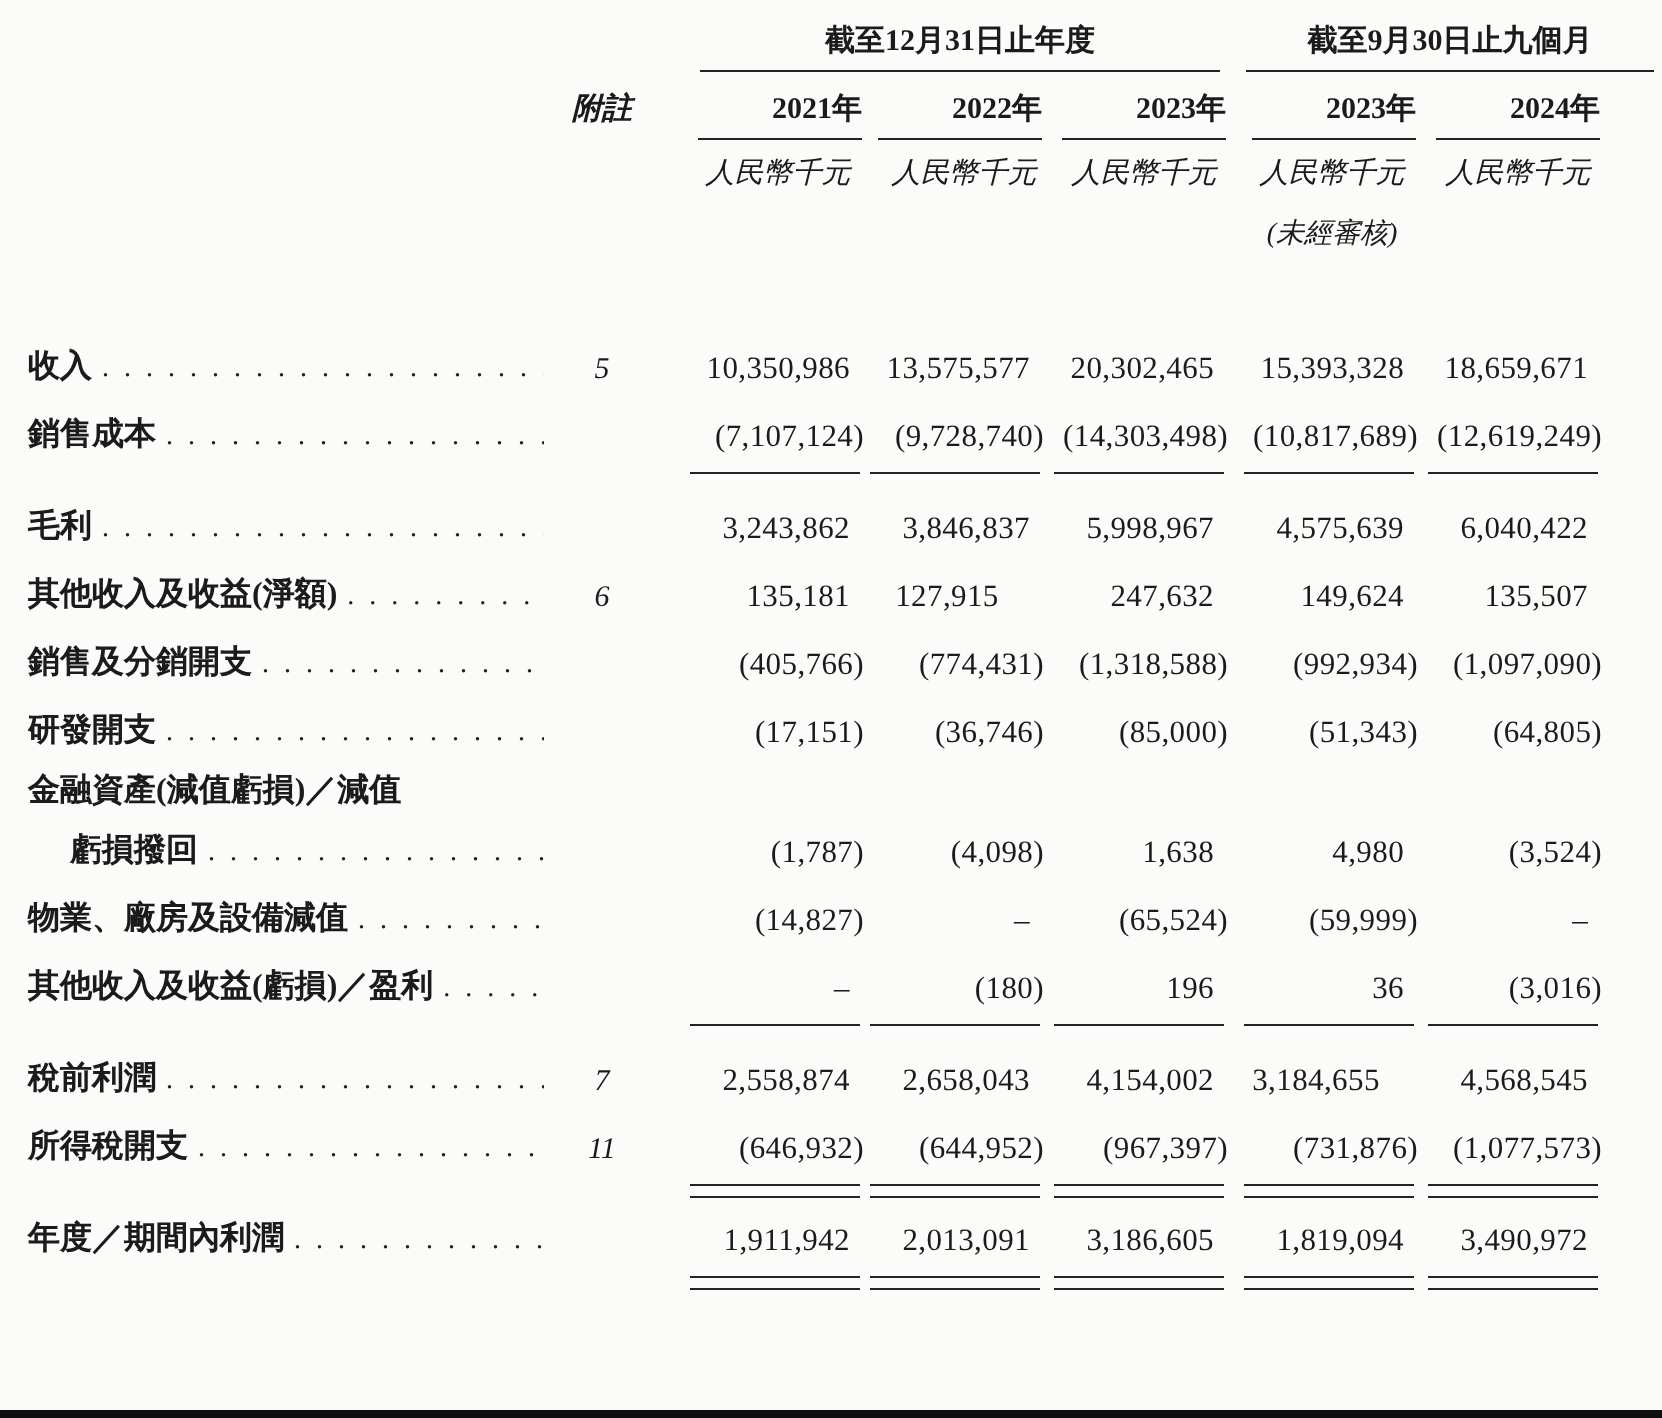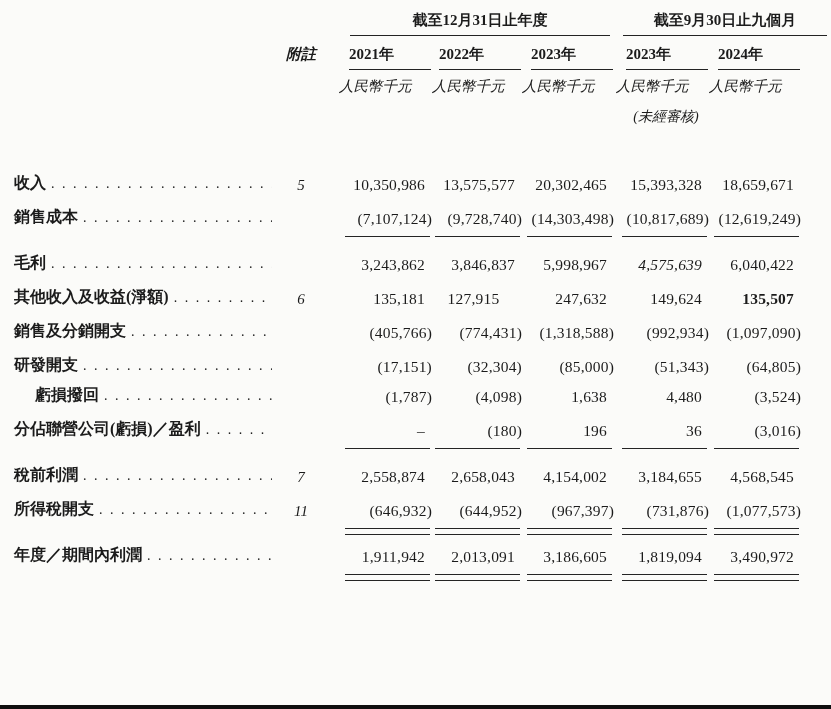--- a/index.html
+++ b/index.html
@@ -20,30 +20,30 @@
   tr.cur-row{height:30px;}
   tr.unaud-row{height:26px;}
   tr.spacer-row{height:40px;}
   .gline{
     border-bottom:1.5px solid #232323;text-align:center;white-space:nowrap;
     font-weight:700;font-size:15px;padding-bottom:5px;
   }
   .gline.g1{margin-left:30px;margin-right:4px;}
   .gline.g2{margin-left:9px;margin-right:-26px;}
   .yr{
-    width:82px;margin-left:auto;margin-right:1px;text-align:left;
+    width:82px;margin-left:auto;margin-right:1px;text-align:right;
     border-bottom:1.4px solid #232323;padding-bottom:5px;
     font-weight:700;font-size:15px;white-space:nowrap;
   }
   .note-head{
     text-align:center;font-style:italic;font-weight:600;font-size:15px;
     padding-bottom:6px;
   }
   .cur{
-    width:100px;margin-left:auto;margin-right:-7px;
+    width:100px;margin-left:auto;margin-right:-7px;text-align:center;
     font-style:italic;font-size:14.5px;white-space:nowrap;padding-bottom:4px;
   }
   .unaud{
     width:100px;margin-left:auto;margin-right:-7px;text-align:center;
     font-style:italic;font-size:14px;white-space:nowrap;
   }
   
   tr.data-row{height:34px;}
   tr.row-tight{height:30px;}
   tr.rule-row{height:12px;}
@@ -204,36 +204,36 @@
           <td class="label-cell">
             <div class="labwrap">
               <span class="lbl">毛利</span>
               <span class="dots"></span>
             </div>
           </td>
           <td class="note-cell"></td>
           <td class="num" style="padding-right: 7px;">3,243,862</td>
           <td class="num" style="padding-right: 7px;">3,846,837</td>
           <td class="num" style="padding-right: 7px;">5,998,967</td>
-          <td class="num" style="padding-right: 7px; font-style: italic;">4,575,639</td>
+          <td class="num" style="padding-right: 7px;">4,575,639</td>
           <td class="num" style="padding-right: 7px;">6,040,422</td>
         </tr>
         <tr class="data-row">
           <td class="label-cell">
             <div class="labwrap">
               <span class="lbl">其他收入及收益(淨額)</span>
               <span class="dots"></span>
             </div>
           </td>
           <td class="note-cell">6</td>
           <td class="num" style="padding-right: 7px;">135,181</td>
           <td class="num" style="padding-right: 7px; text-align: center;">127,915</td>
           <td class="num" style="padding-right: 7px;">247,632</td>
           <td class="num" style="padding-right: 7px;">149,624</td>
-          <td class="num" style="padding-right: 7px; font-weight: bold;">135,507</td>
+          <td class="num" style="padding-right: 7px;">135,507</td>
         </tr>
         <tr class="data-row">
           <td class="label-cell">
             <div class="labwrap">
               <span class="lbl">銷售及分銷開支</span>
               <span class="dots"></span>
             </div>
           </td>
           <td class="note-cell"></td>
           <td class="num">(405,766)</td>
@@ -244,43 +244,65 @@
         </tr>
         <tr class="data-row">
           <td class="label-cell">
             <div class="labwrap">
               <span class="lbl">研發開支</span>
               <span class="dots"></span>
             </div>
           </td>
           <td class="note-cell"></td>
           <td class="num">(17,151)</td>
-          <td class="num">(32,304)</td>
+          <td class="num">(36,746)</td>
           <td class="num">(85,000)</td>
           <td class="num">(51,343)</td>
           <td class="num">(64,805)</td>
         </tr>
         <tr class="row-tight">
           <td class="label-cell">
             <div class="labwrap">
+              <span class="lbl">金融資產(減值虧損)／減值</span>
+            </div>
+          </td>
+          <td colspan="6"></td>
+        </tr>
+        <tr class="row-tight">
+          <td class="label-cell">
+            <div class="labwrap">
               <span class="lbl indent">虧損撥回</span>
               <span class="dots"></span>
             </div>
           </td>
           <td class="note-cell"></td>
           <td class="num">(1,787)</td>
           <td class="num">(4,098)</td>
           <td class="num" style="padding-right: 7px;">1,638</td>
-          <td class="num" style="padding-right: 7px;">4,480</td>
+          <td class="num" style="padding-right: 7px;">4,980</td>
           <td class="num">(3,524)</td>
         </tr>
         <tr class="data-row">
           <td class="label-cell">
             <div class="labwrap">
-              <span class="lbl">分佔聯營公司(虧損)／盈利</span>
+              <span class="lbl">物業、廠房及設備減值</span>
+              <span class="dots"></span>
+            </div>
+          </td>
+          <td class="note-cell"></td>
+          <td class="num">(14,827)</td>
+          <td class="num" style="padding-right: 7px;">–</td>
+          <td class="num">(65,524)</td>
+          <td class="num">(59,999)</td>
+          <td class="num" style="padding-right: 7px;">–</td>
+        </tr>
+        <tr class="data-row">
+          <td class="label-cell">
+            <div class="labwrap">
+              <span class="lbl">其他收入及收益(虧損)／盈利</span>
               <span class="dots"></span>
             </div>
           </td>
           <td class="note-cell"></td>
           <td class="num" style="padding-right: 7px;">–</td>
           <td class="num">(180)</td>
           <td class="num" style="padding-right: 7px;">196</td>
           <td class="num" style="padding-right: 7px;">36</td>
           <td class="num">(3,016)</td>
         </tr>
@@ -307,21 +329,21 @@
           <td class="label-cell">
             <div class="labwrap">
               <span class="lbl">稅前利潤</span>
               <span class="dots"></span>
             </div>
           </td>
           <td class="note-cell">7</td>
           <td class="num" style="padding-right: 7px;">2,558,874</td>
           <td class="num" style="padding-right: 7px;">2,658,043</td>
           <td class="num" style="padding-right: 7px;">4,154,002</td>
-          <td class="num" style="padding-right: 7px;">3,184,655</td>
+          <td class="num" style="padding-right: 7px; text-align: center;">3,184,655</td>
           <td class="num" style="padding-right: 7px;">4,568,545</td>
         </tr>
         <tr class="data-row">
           <td class="label-cell">
             <div class="labwrap">
               <span class="lbl">所得稅開支</span>
               <span class="dots"></span>
             </div>
           </td>
           <td class="note-cell">11</td>

